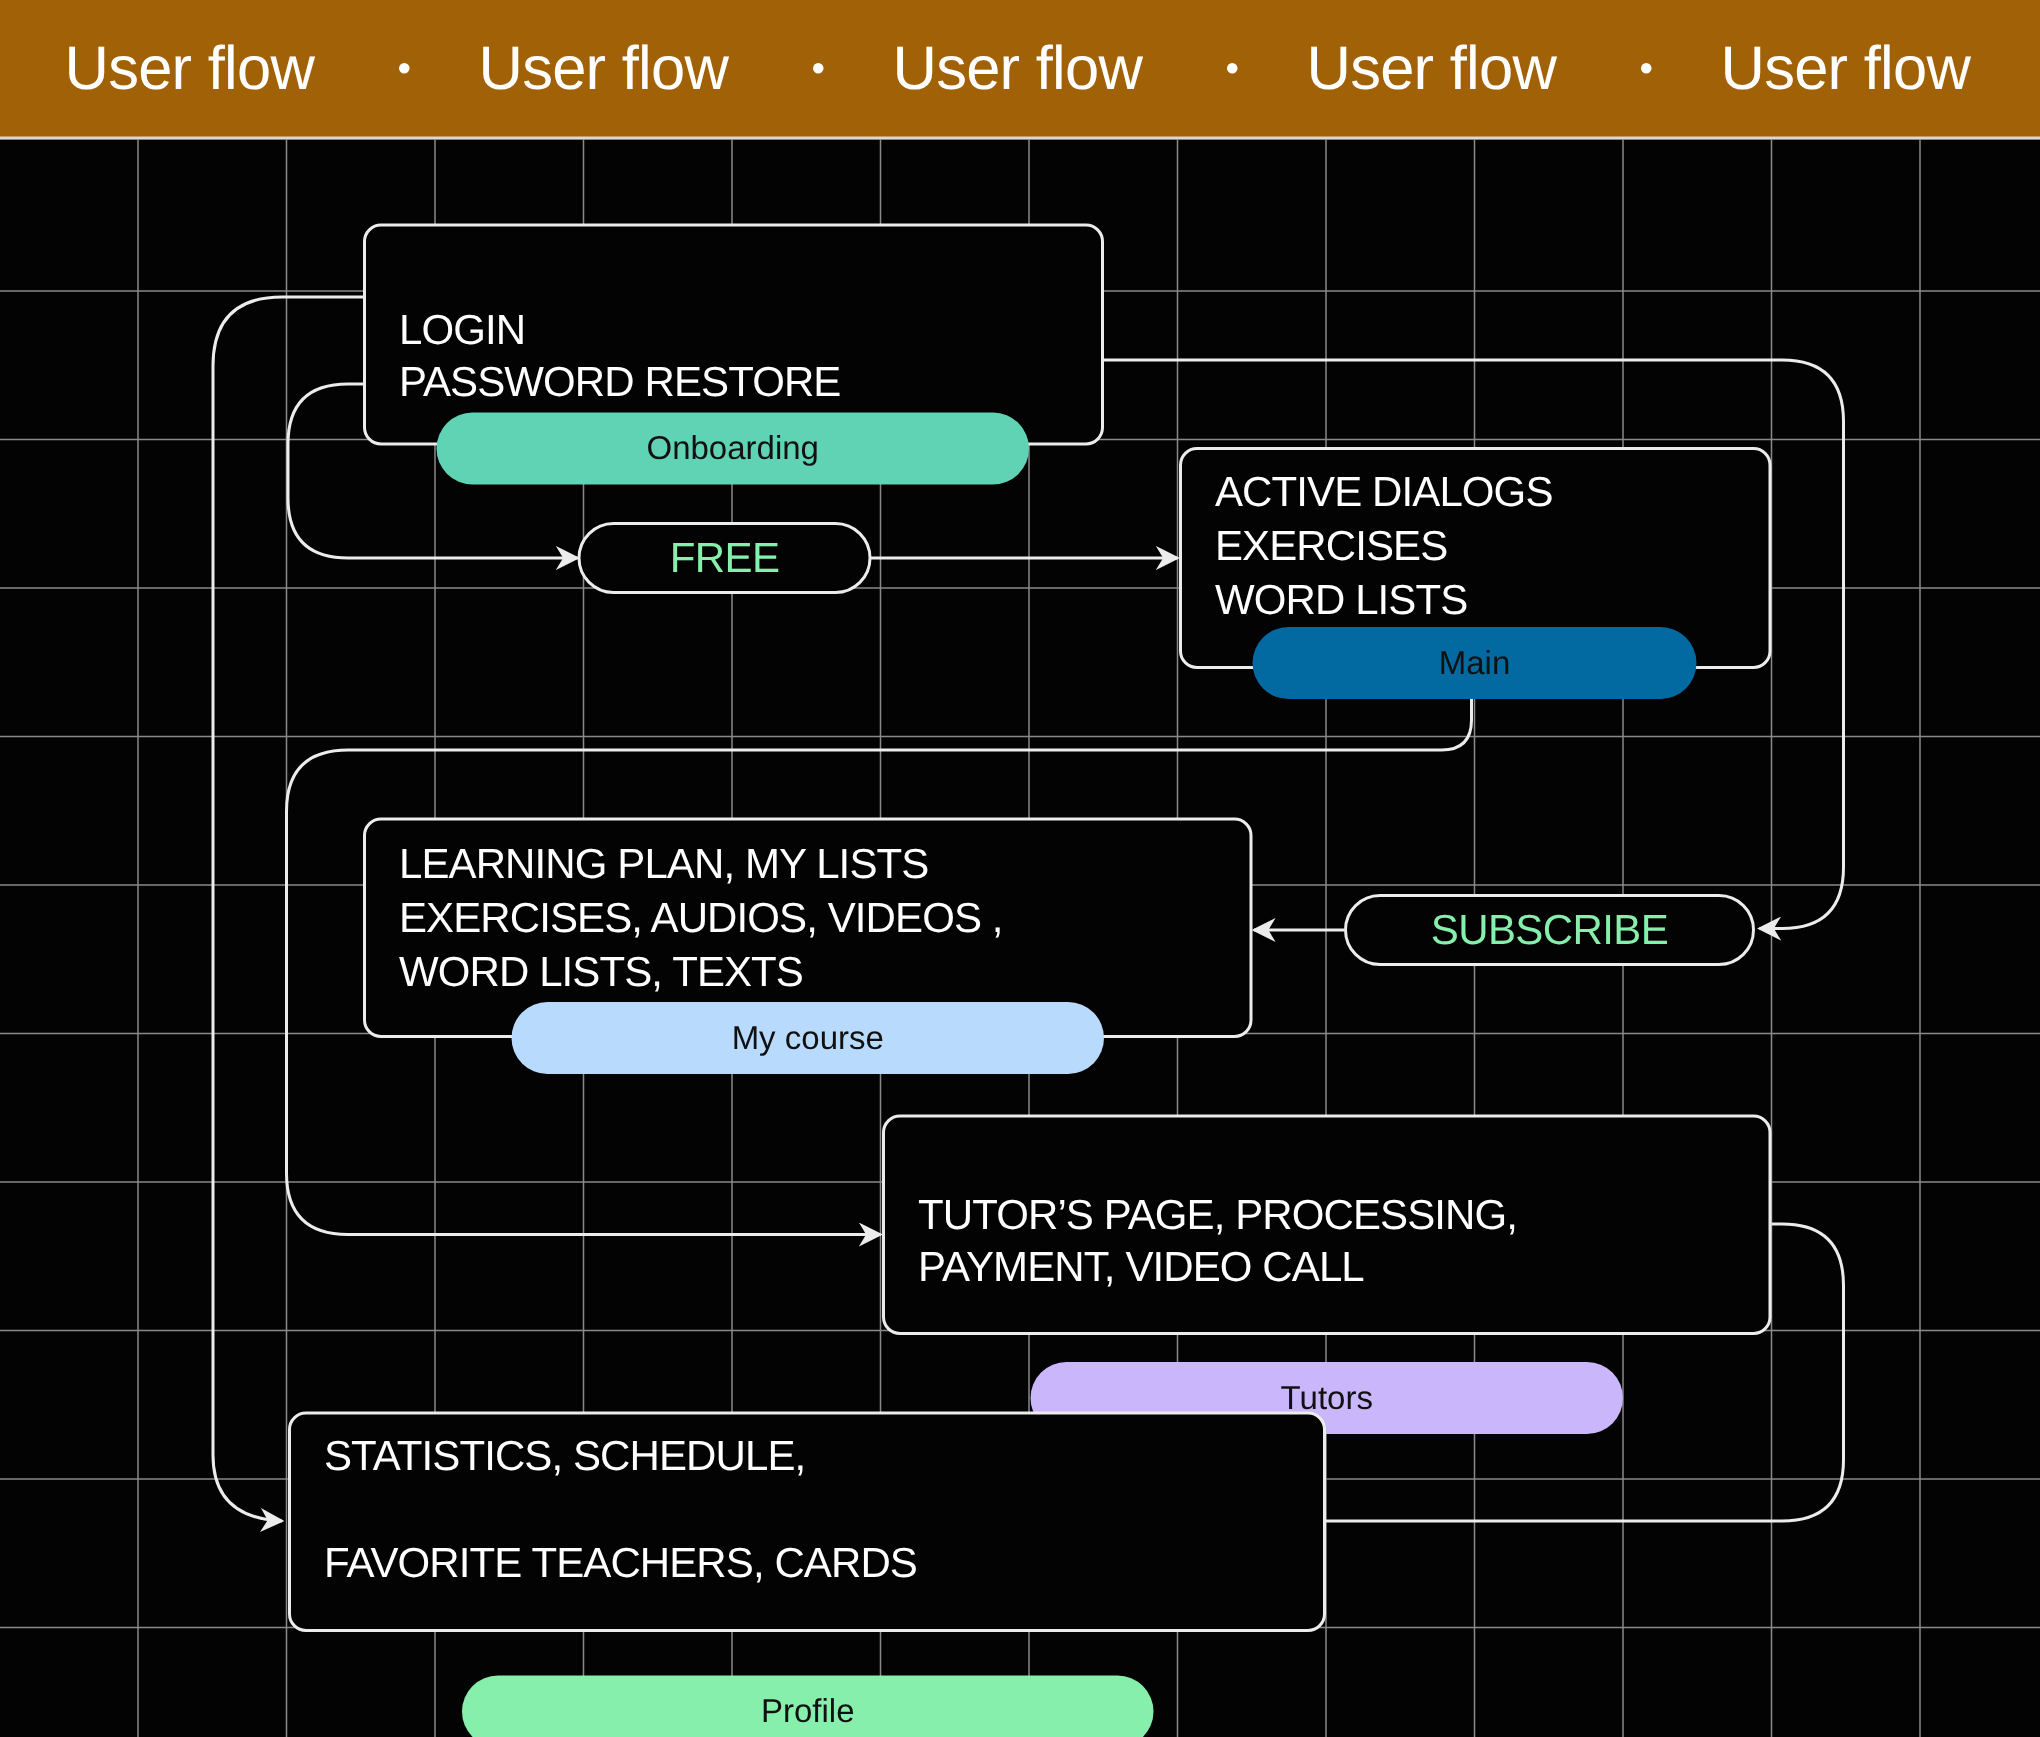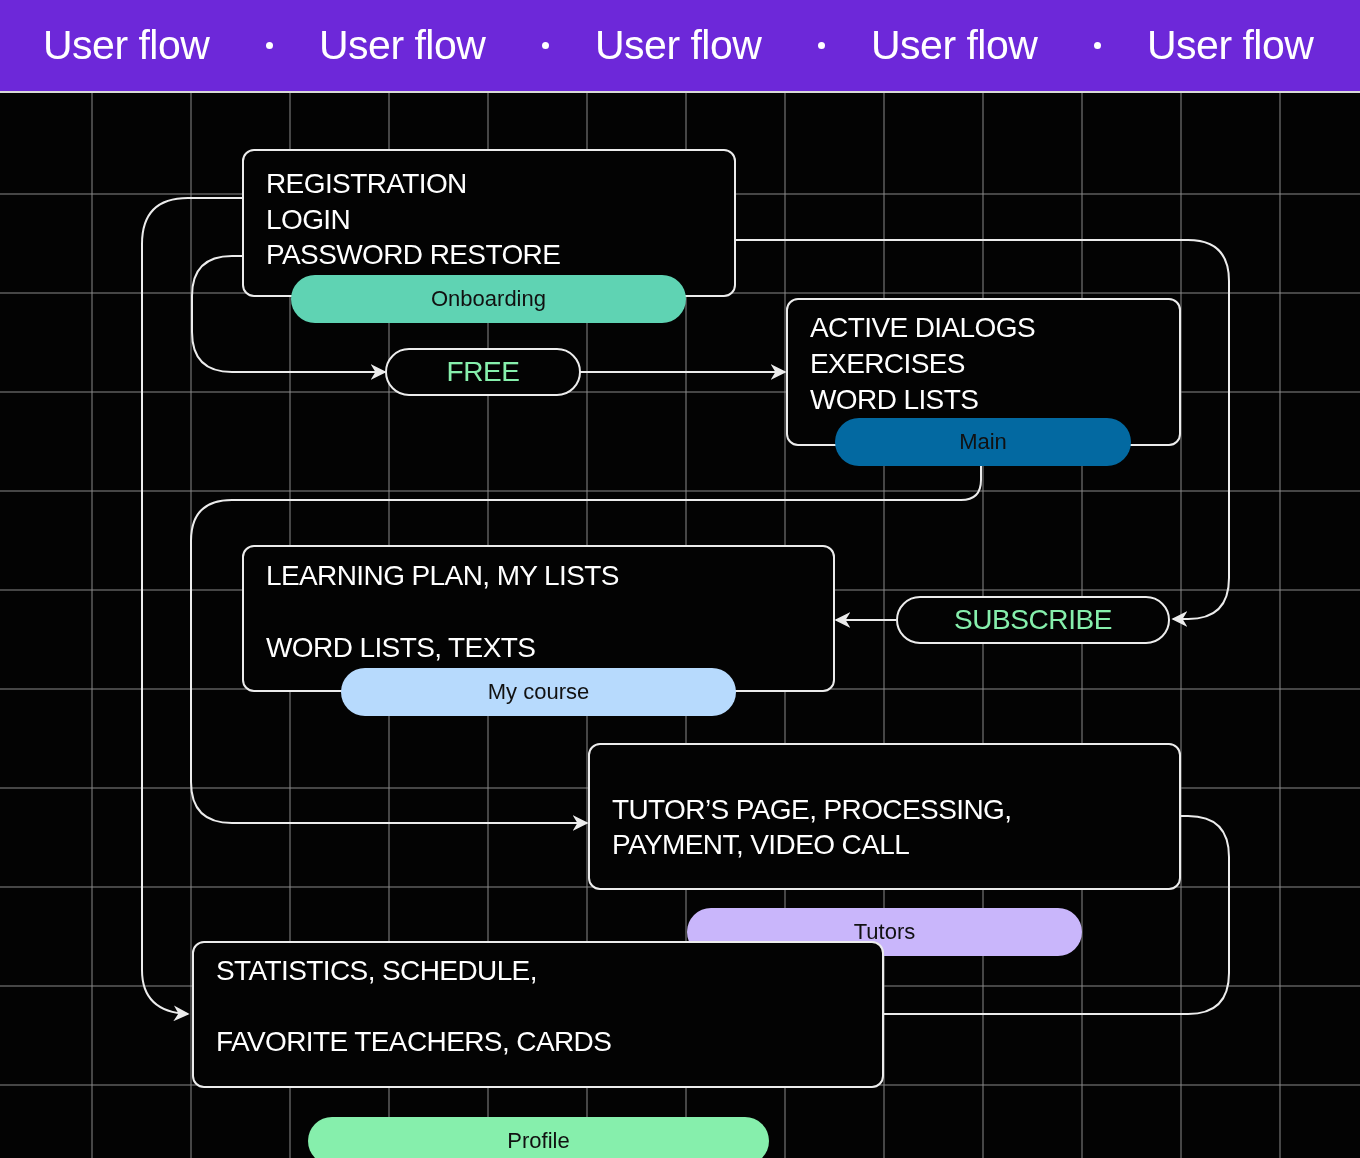--- a/index.html
+++ b/index.html
@@ -4,21 +4,21 @@
 <style>
   html, body { margin: 0; padding: 0; }
   body {
     width: 1360px; height: 1158px; overflow: hidden;
     background: #030303;
     font-family: "Liberation Sans", sans-serif;
     position: relative;
   }
   #header {
     position: absolute; left: 0; top: 0; width: 1360px; height: 93px;
-    background: #6d28d9;
+    background: #a16207;
     border-bottom: 2px solid #d8d8d8;
     box-sizing: border-box;
   }
   .hdr-item {
     position: absolute; top: 22px;
     color: #ffffff; font-size: 41px; letter-spacing: -0.5px;
     white-space: nowrap;
   }
   .hdr-dot {
     position: absolute; top: 42px; width: 7px; height: 7px;
@@ -109,37 +109,37 @@
 
     <path d="M896,620 L836,620" marker-end="url(#arrow)"></path>
 
     <path d="M981,466 L981,480 Q981,500 961,500 L232,500 Q191,500 191,541 L191,782 Q191,823 232,823 L587,823" marker-end="url(#arrow)"></path>
 
     <path d="M1181,816 L1188,816 Q1229,816 1229,857 L1229,973 Q1229,1014 1188,1014 L884,1014"></path>
   </g>
 </svg>
 
 <div class="card" style="left:242px;top:149px;width:494px;height:148px;">
-  <span class="card-line" style="top:17px">REGISTRATION</span>
   <span class="card-line" style="top:53px">LOGIN</span>
   <span class="card-line" style="top:88px">PASSWORD RESTORE</span>
 </div>
 <div class="pill" style="left:291px;top:275px;width:395px;background:#5fd3b3;">Onboarding</div>
 
 <div class="node" style="left:385px;top:348px;width:196px;">FREE</div>
 
 <div class="card" style="left:786px;top:298px;width:395px;height:148px;">
   <span class="card-line" style="top:12px">ACTIVE DIALOGS</span>
   <span class="card-line" style="top:48px">EXERCISES</span>
   <span class="card-line" style="top:84px">WORD LISTS</span>
 </div>
 <div class="pill" style="left:835px;top:418px;width:296px;background:#0369a1;">Main</div>
 
 <div class="card" style="left:242px;top:545px;width:593px;height:147px;text-decoration:underline;">
   <span class="card-line" style="top:13px">LEARNING PLAN, MY LISTS</span>
+  <span class="card-line" style="top:49px">EXERCISES, AUDIOS, VIDEOS ,</span>
   <span class="card-line" style="top:85px">WORD LISTS, TEXTS</span>
 </div>
 <div class="pill" style="left:341px;top:668px;width:395px;background:#b7dafd;">My course</div>
 
 <div class="node" style="left:896px;top:596px;width:274px;">SUBSCRIBE</div>
 
 <div class="card" style="left:588px;top:743px;width:593px;height:147px;">
   <span class="card-line" style="top:49px">TUTOR’S PAGE, PROCESSING,</span>
   <span class="card-line" style="top:84px">PAYMENT, VIDEO CALL</span>
 </div>

